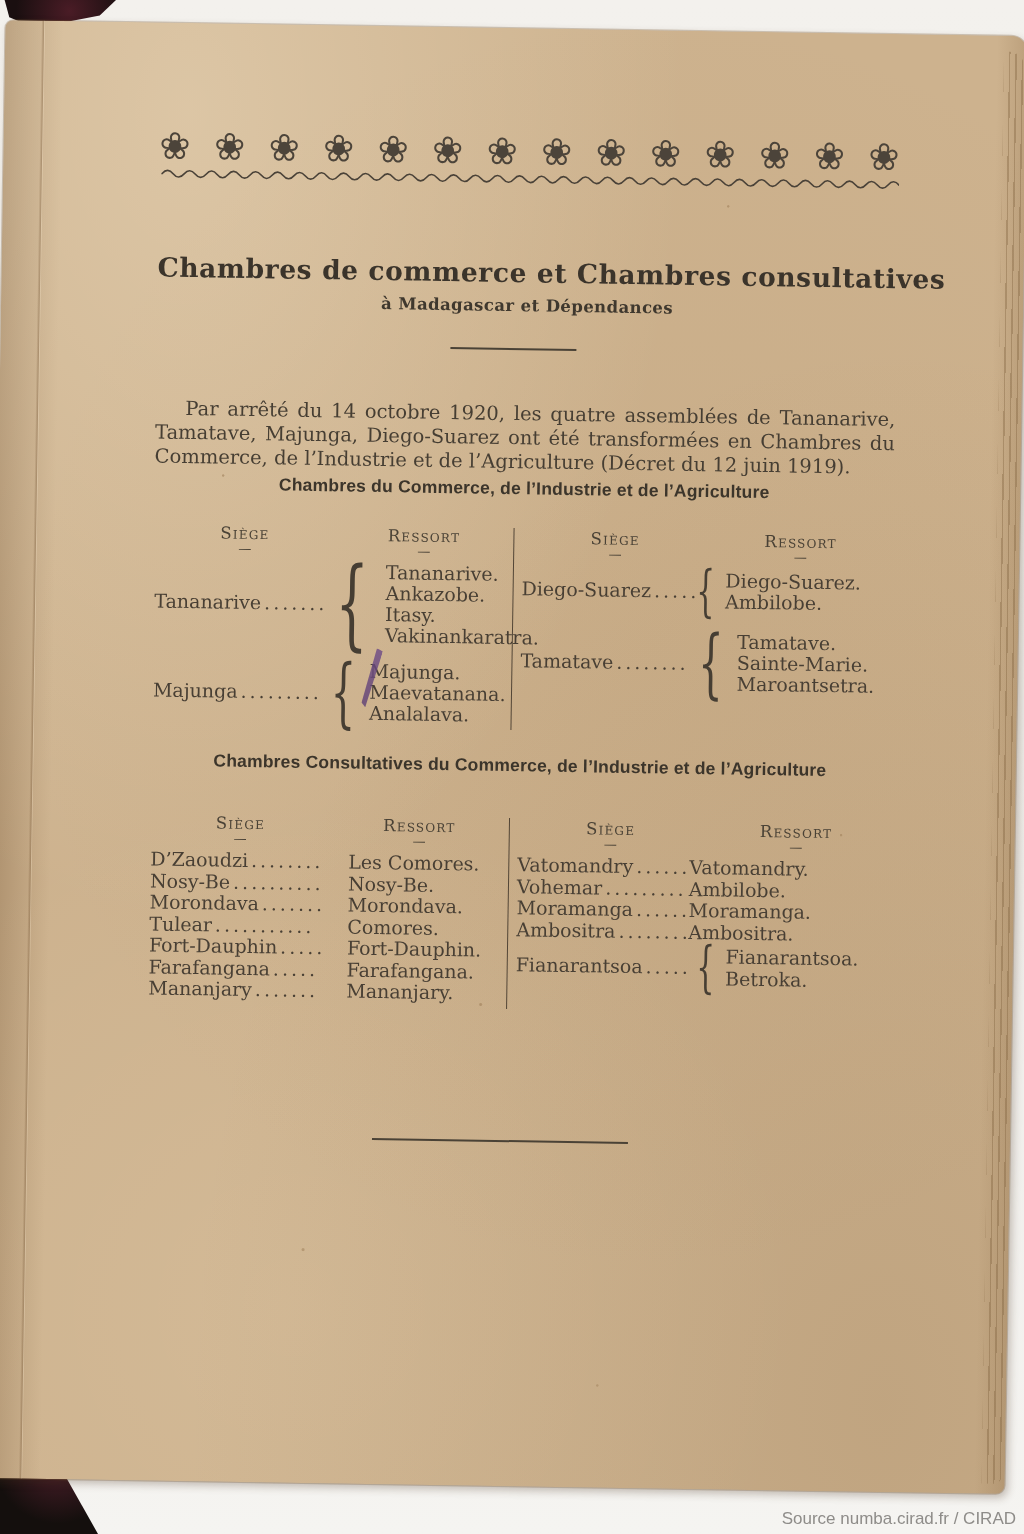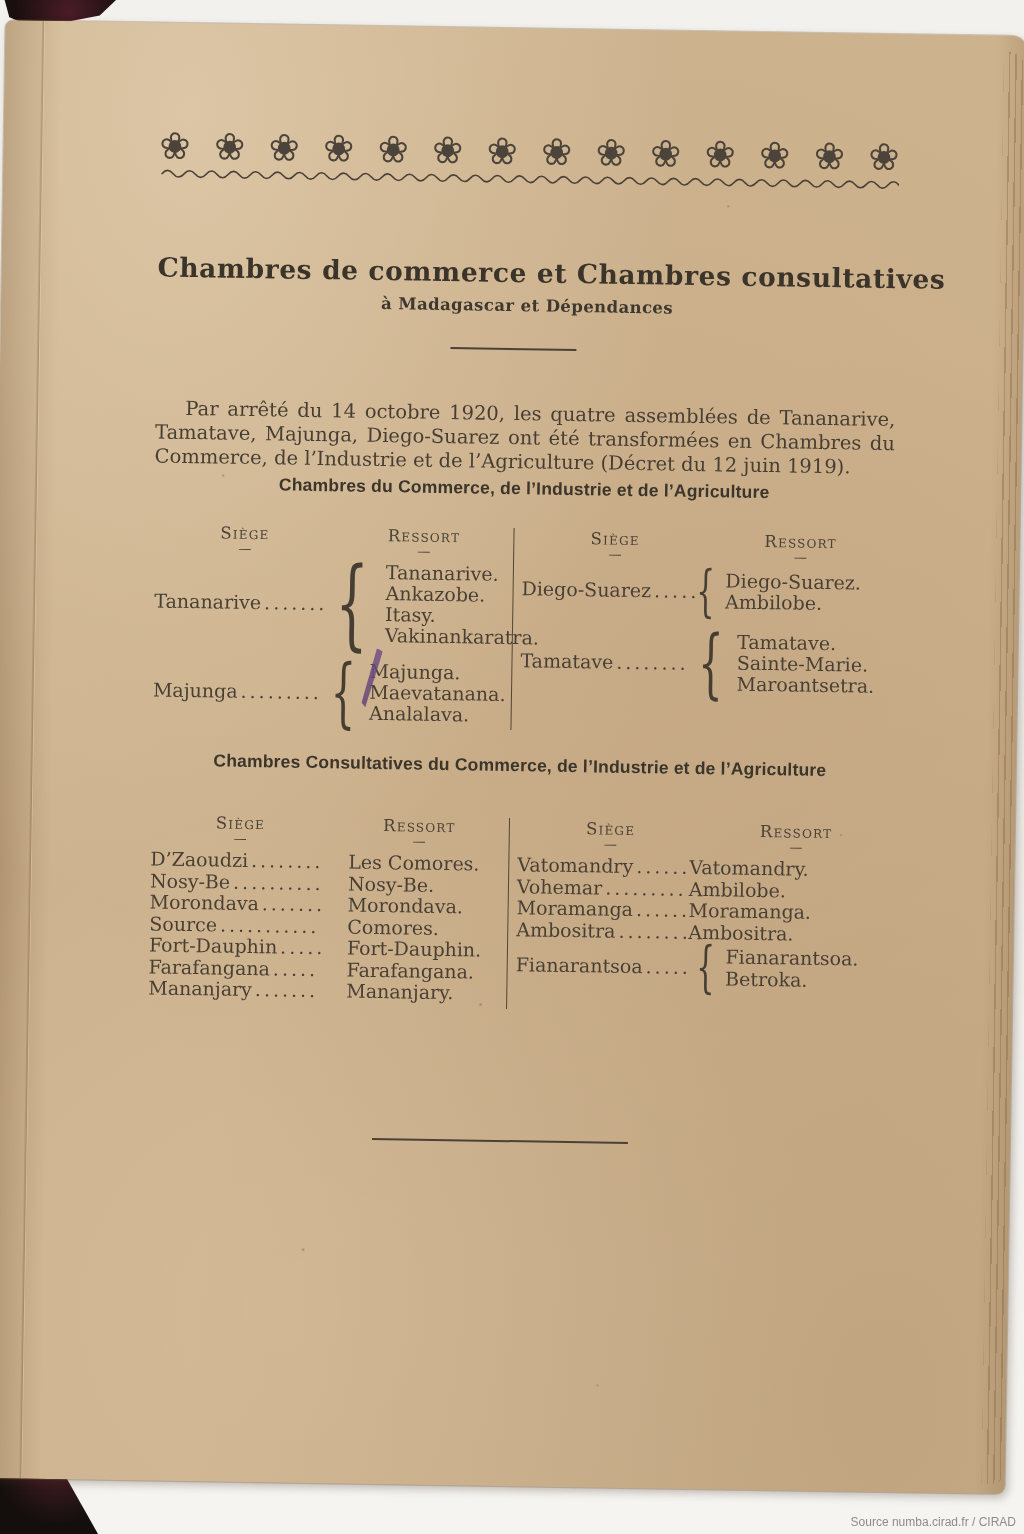--- a/index.html
+++ b/index.html
@@ -111,21 +111,21 @@
     background-image:
       radial-gradient(circle at 22% 31%, rgba(120,85,45,.35) 0 .8px, transparent 1.6px),
       radial-gradient(circle at 71% 12%, rgba(120,85,45,.3) 0 .8px, transparent 1.6px),
       radial-gradient(circle at 48% 67%, rgba(120,85,45,.3) 0 1px, transparent 2px),
       radial-gradient(circle at 83% 55%, rgba(120,85,45,.28) 0 .8px, transparent 1.6px),
       radial-gradient(circle at 31% 84%, rgba(120,85,45,.3) 0 1px, transparent 2px),
       radial-gradient(circle at 60% 93%, rgba(120,85,45,.25) 0 .8px, transparent 1.6px);
   }
   .footer{
     position:absolute;right:8px;bottom:5px;z-index:5;
-    font-family:"Liberation Sans", sans-serif;font-size:12px;color:#8e8c89;
+    font-family:"Liberation Sans", sans-serif;font-size:17px;color:#8e8c89;
   }
 </style>
 </head>
 <body>
 
 <div class="cover-tl"></div>
 <div class="cover-bl"></div>
 
 <div class="page">
   <div class="fold-line"></div>
@@ -230,21 +230,21 @@
           </div>
         <div class="srow">
             <span class="siege"><span>Nosy-Be</span><span class="dots">..........</span></span>
             <span class="ressort">Nosy-Be.</span>
           </div>
         <div class="srow">
             <span class="siege"><span>Morondava</span><span class="dots">.......</span></span>
             <span class="ressort">Morondava.</span>
           </div>
         <div class="srow">
-            <span class="siege"><span>Source</span><span class="dots">...........</span></span>
+            <span class="siege"><span>Tulear</span><span class="dots">...........</span></span>
             <span class="ressort">Comores.</span>
           </div>
         <div class="srow">
             <span class="siege"><span>Fort-Dauphin</span><span class="dots">.....</span></span>
             <span class="ressort">Fort-Dauphin.</span>
           </div>
         <div class="srow">
             <span class="siege"><span>Farafangana</span><span class="dots">.....</span></span>
             <span class="ressort">Farafangana.</span>
           </div>

